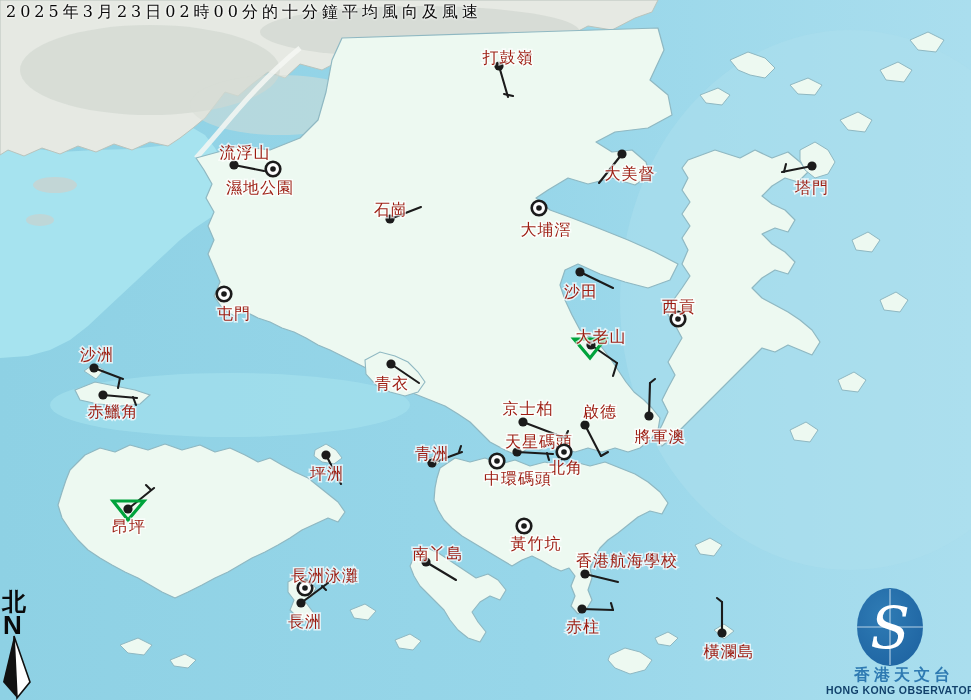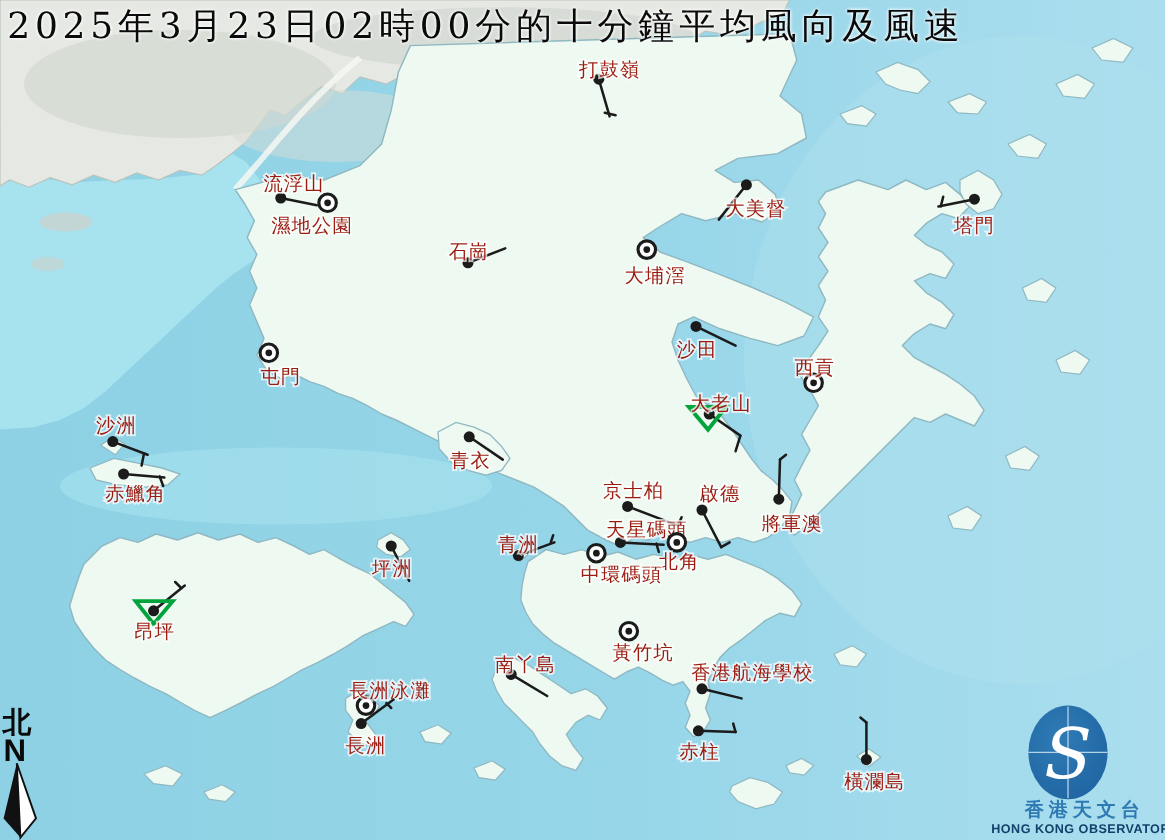--- a/index.html
+++ b/index.html
@@ -5,21 +5,21 @@
   html,body{margin:0;padding:0;background:#666;}
   .stage{
     position:relative;width:971px;height:700px;overflow:hidden;
     font-family:"DejaVu Sans","Liberation Sans",sans-serif;
     background:#9ad5e7;
   }
   .stage svg{position:absolute;left:0;top:0;}
   .map-title{
     position:absolute;left:6px;top:2px;
     font-family:"DejaVu Serif","Liberation Serif",serif;
-    font-size:30px;font-weight:500;color:#0a0a0a;letter-spacing:4px;
+    font-size:16px;font-weight:500;color:#0a0a0a;letter-spacing:4px;
     text-shadow:0 0 3px #ffffff,0 0 3px #ffffff;
     white-space:nowrap;z-index:5;
   }
   .station-label{
     font-family:"DejaVu Serif","Liberation Serif",serif;
     font-size:16px;fill:#9c1b10;letter-spacing:1px;
     paint-order:stroke;stroke:rgba(255,255,255,0.72);stroke-width:3px;
     text-anchor:middle;
   }
   .compass-cn,.compass-n{

